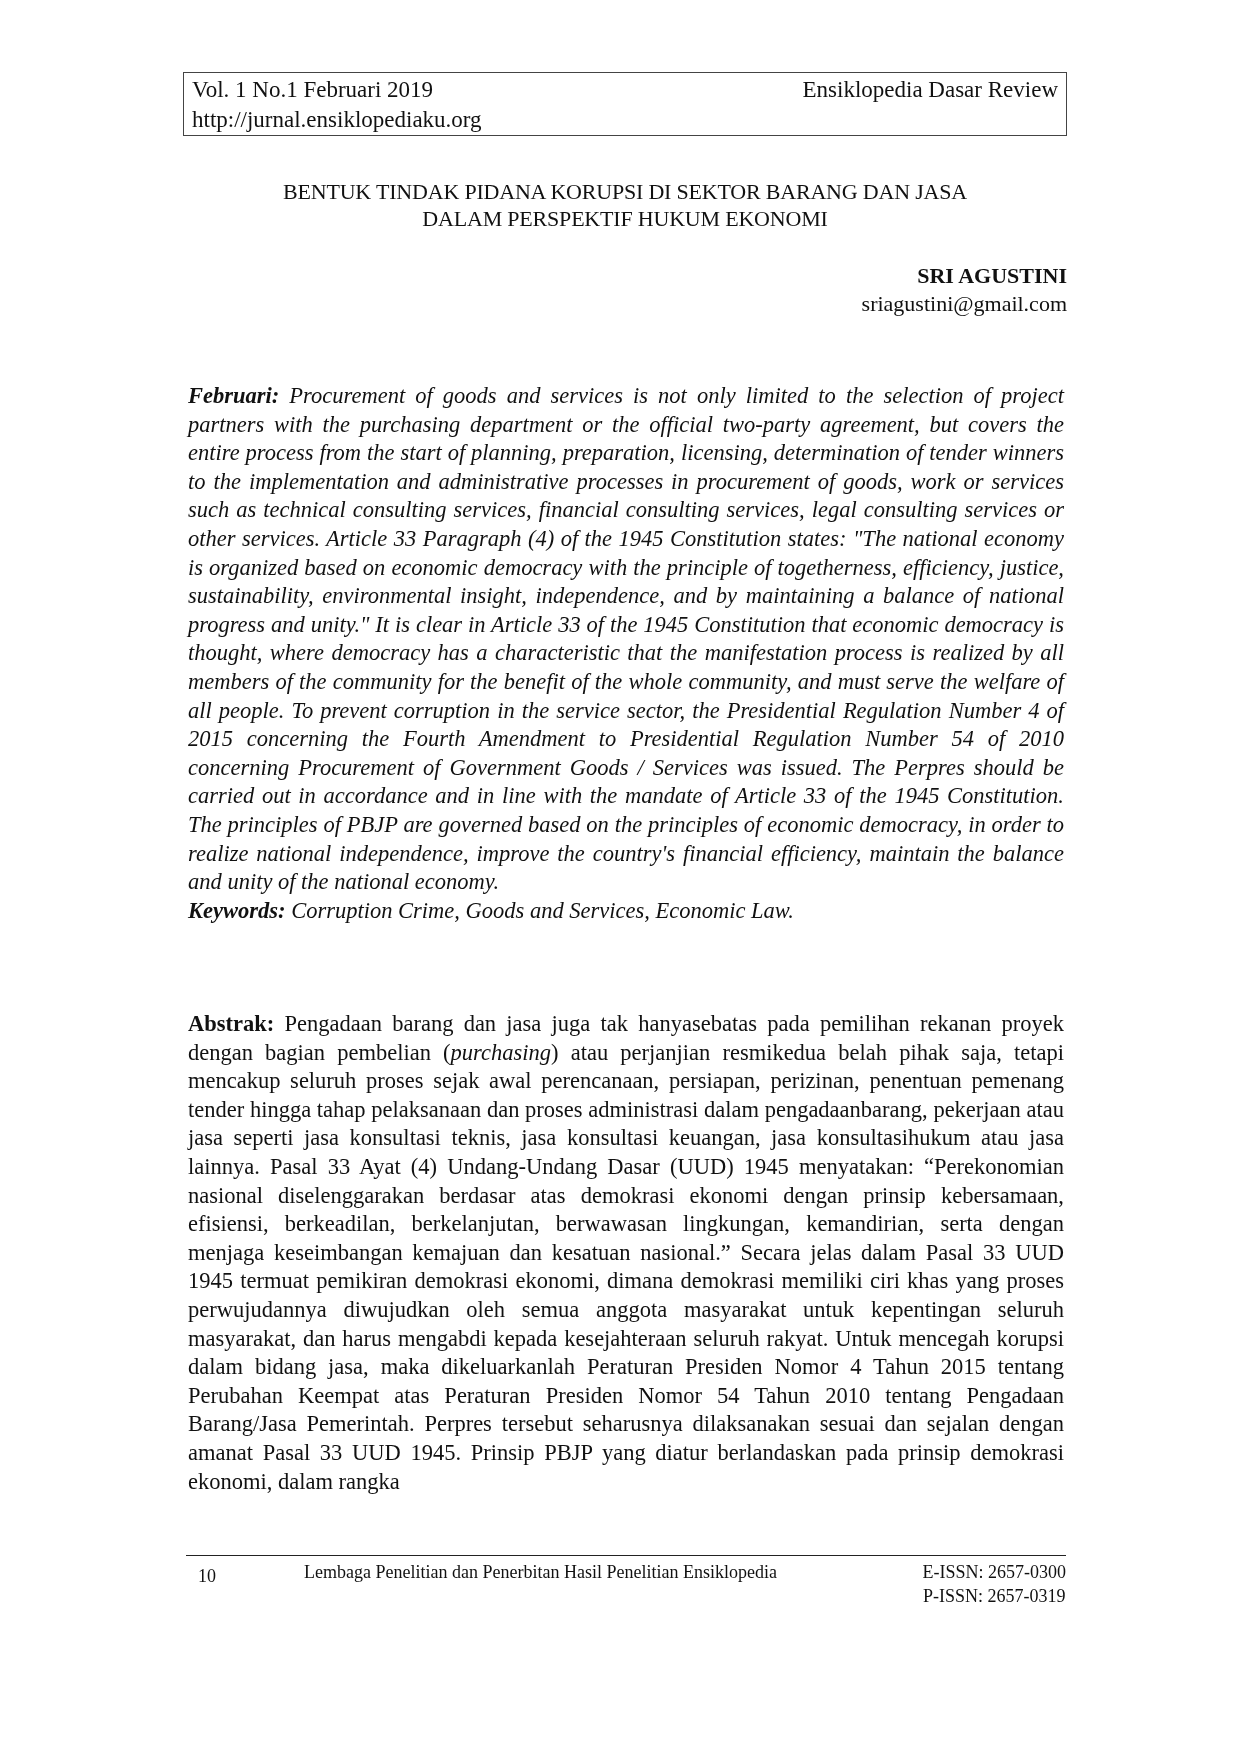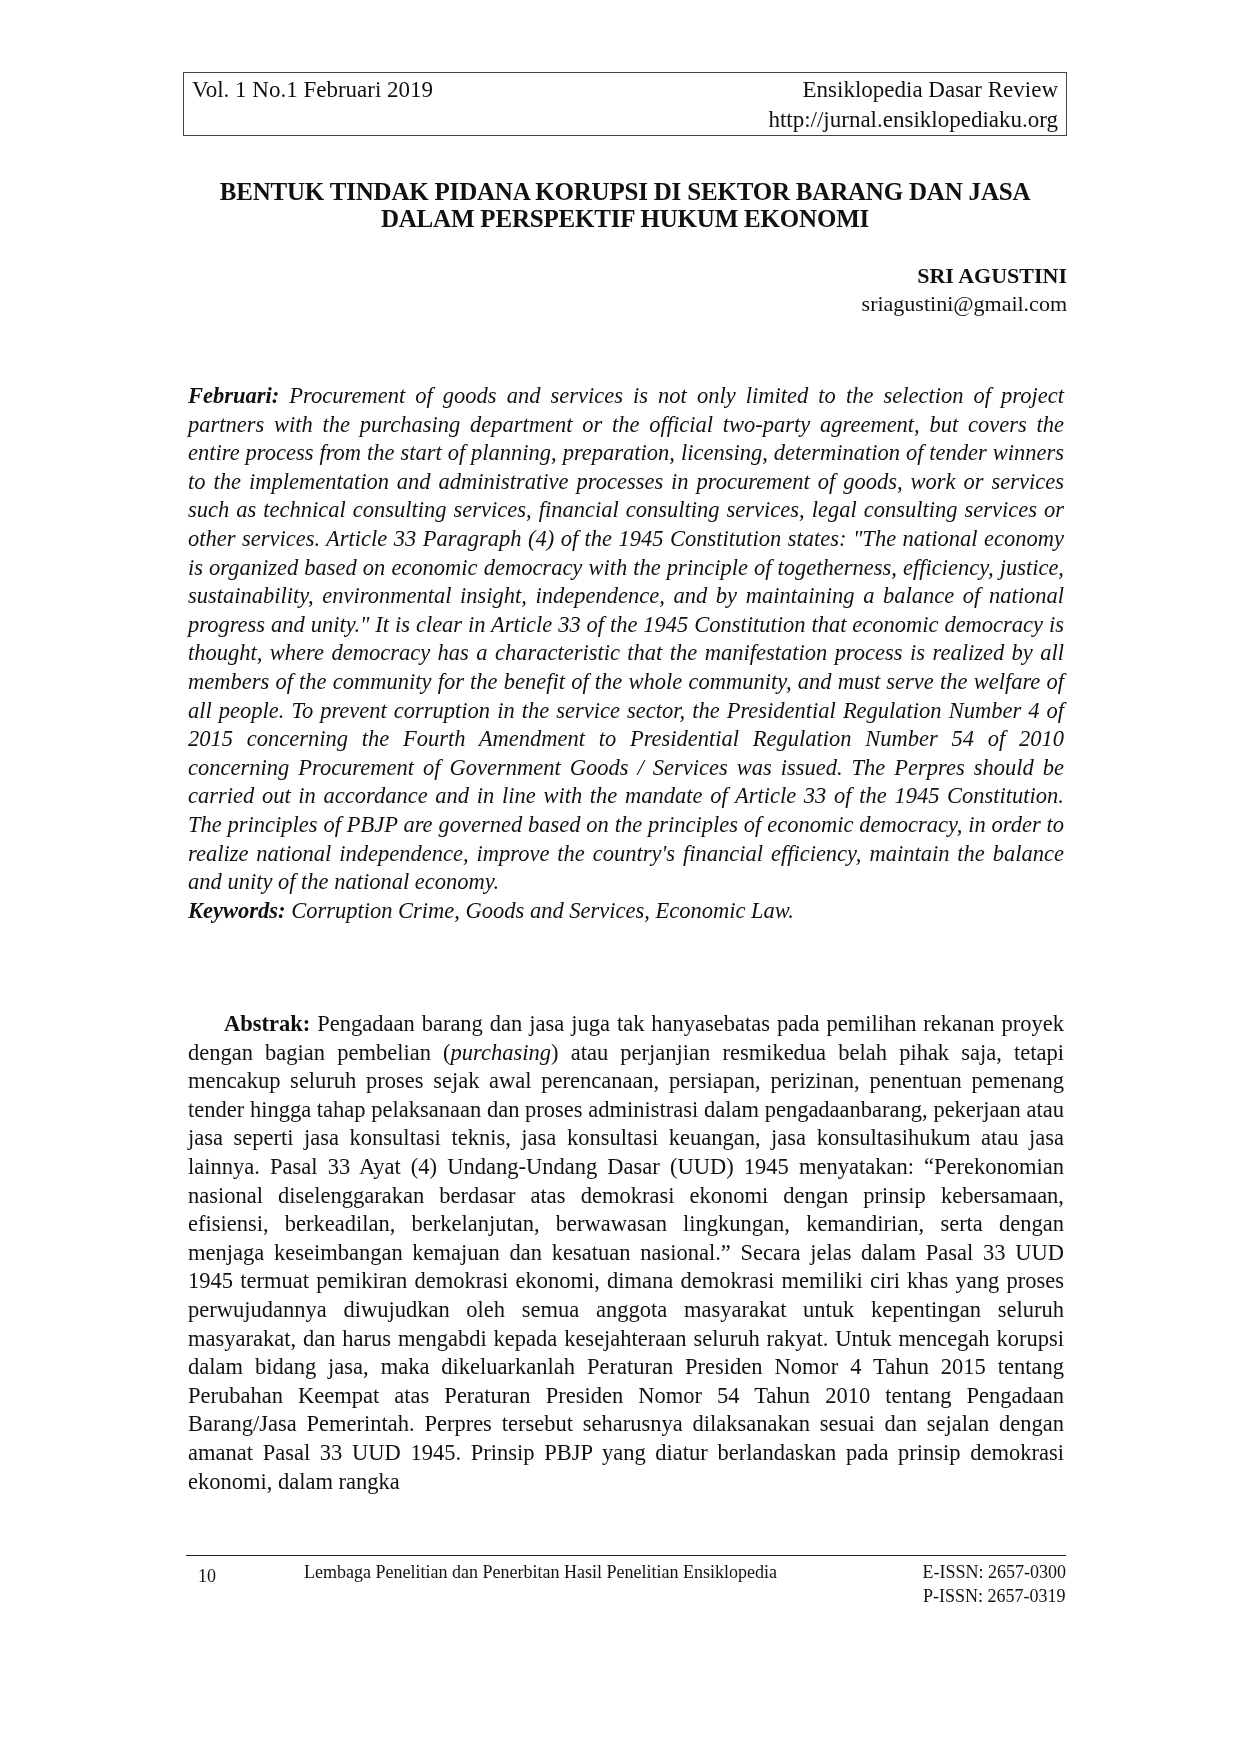--- a/index.html
+++ b/index.html
@@ -3,43 +3,43 @@
 <meta charset="utf-8">
 <style>
   html, body { margin: 0; padding: 0; background: #ffffff; }
   body {
     width: 1240px; height: 1754px; position: relative; overflow: hidden;
     font-family: "Liberation Serif", "DejaVu Serif", serif; color: #111;
   }
   .header-box {
     position: absolute; left: 183px; top: 72px; width: 884px; height: 64px;
     border: 1.5px solid #444; box-sizing: border-box;
-    font-size: 23px; line-height: 30px; padding: 2px 8px 0 8px; text-align: right;
+    font-size: 23px; line-height: 30px; padding: 2px 8px 0 8px;
   }
   .header-row { display: flex; justify-content: space-between; }
   .title {
     position: absolute; left: 183px; top: 178px; width: 884px; text-align: center;
-    font-weight: bold; font-size: 25px; line-height: 27px; letter-spacing: -0.2px;
+    font-weight: normal; font-size: 22px; line-height: 27px; letter-spacing: -0.2px;
   }
   .author {
     position: absolute; left: 183px; top: 262px; width: 884px; text-align: right;
     font-size: 22px; line-height: 28px;
   }
   .author .name { font-weight: bold; }
   .abstract-en {
     position: absolute; left: 188px; top: 382px; width: 876px;
     font-style: italic; font-size: 22.5px; line-height: 28.6px; text-align: justify;
   }
   .abstract-en .label, .keywords .label { font-weight: bold; }
   .keywords { font-style: italic; }
   .abstract-id {
     position: absolute; left: 188px; top: 1010px; width: 876px;
     font-size: 22.5px; line-height: 28.6px; text-align: justify;
   }
-  .abstract-id .label { font-weight: bold; margin-left: 36px; }
+  .abstract-id .label { font-weight: bold; }
   .footer-rule {
     position: absolute; left: 186px; top: 1555px; width: 880px; height: 0;
     border-top: 1.5px solid #222;
   }
   .footer {
     position: absolute; left: 186px; top: 1560px; width: 880px;
     font-size: 18px; line-height: 24px;
   }
   .footer .page-num { position: absolute; left: 12px; top: 4px; }
   .footer .publisher { position: absolute; left: 118px; top: 0px; }

